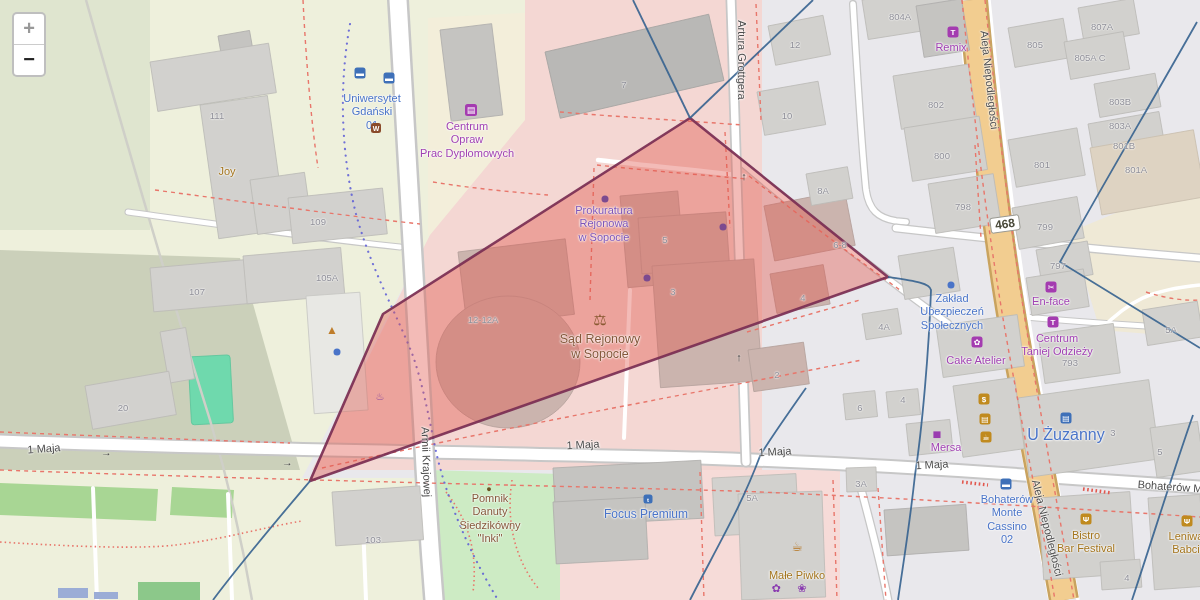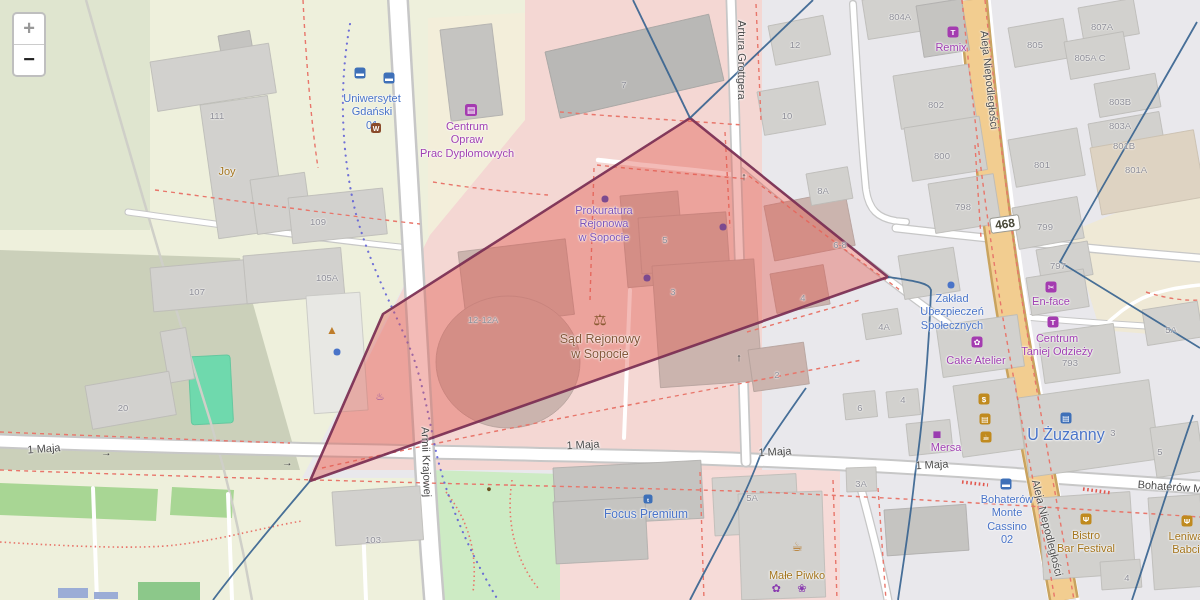--- a/index.html
+++ b/index.html
@@ -270,20 +270,24 @@
 Gdański
 01</div>
       <div class="lbl poi-purple" style="left: 467px; top: 140px; transform: translate(-50%, -50%); position: absolute;">Centrum
 Opraw
 Prac Dyplomowych</div>
       <div class="lbl poi-violet" style="left: 604px; top: 224px; transform: translate(-50%, -50%); position: absolute;">Prokuratura
 Rejonowa
 w Sopocie</div>
       <div class="lbl poi-brown" style="font-size: 12.5px; left: 600px; top: 347px; transform: translate(-50%, -50%); position: absolute;">Sąd Rejonowy
 w Sopocie</div>
+      <div class="lbl poi-brown" style="left: 490px; top: 519px; transform: translate(-50%, -50%); position: absolute;">Pomnik
+Danuty
+Siedzikówny
+"Inki"</div>
       <div class="lbl poi-blue" style="font-size: 12px; left: 646px; top: 514px; transform: translate(-50%, -50%); position: absolute;">Focus Premium</div>
       <div class="lbl poi-purple" style="left: 951px; top: 48px; transform: translate(-50%, -50%); position: absolute;">Remix</div>
       <div class="lbl poi-blue" style="left: 952px; top: 312px; transform: translate(-50%, -50%); position: absolute;">Zakład
 Ubezpieczeń
 Społecznych</div>
       <div class="lbl poi-purple" style="left: 976px; top: 361px; transform: translate(-50%, -50%); position: absolute;">Cake Atelier</div>
       <div class="lbl poi-purple" style="left: 1051px; top: 302px; transform: translate(-50%, -50%); position: absolute;">En-face</div>
       <div class="lbl poi-purple" style="left: 1057px; top: 345px; transform: translate(-50%, -50%); position: absolute;">Centrum
 Taniej Odzieży</div>
       <div class="lbl poi-blue" style="font-size: 16px; left: 1066px; top: 435px; transform: translate(-50%, -50%); position: absolute;">U Żuzanny</div>

